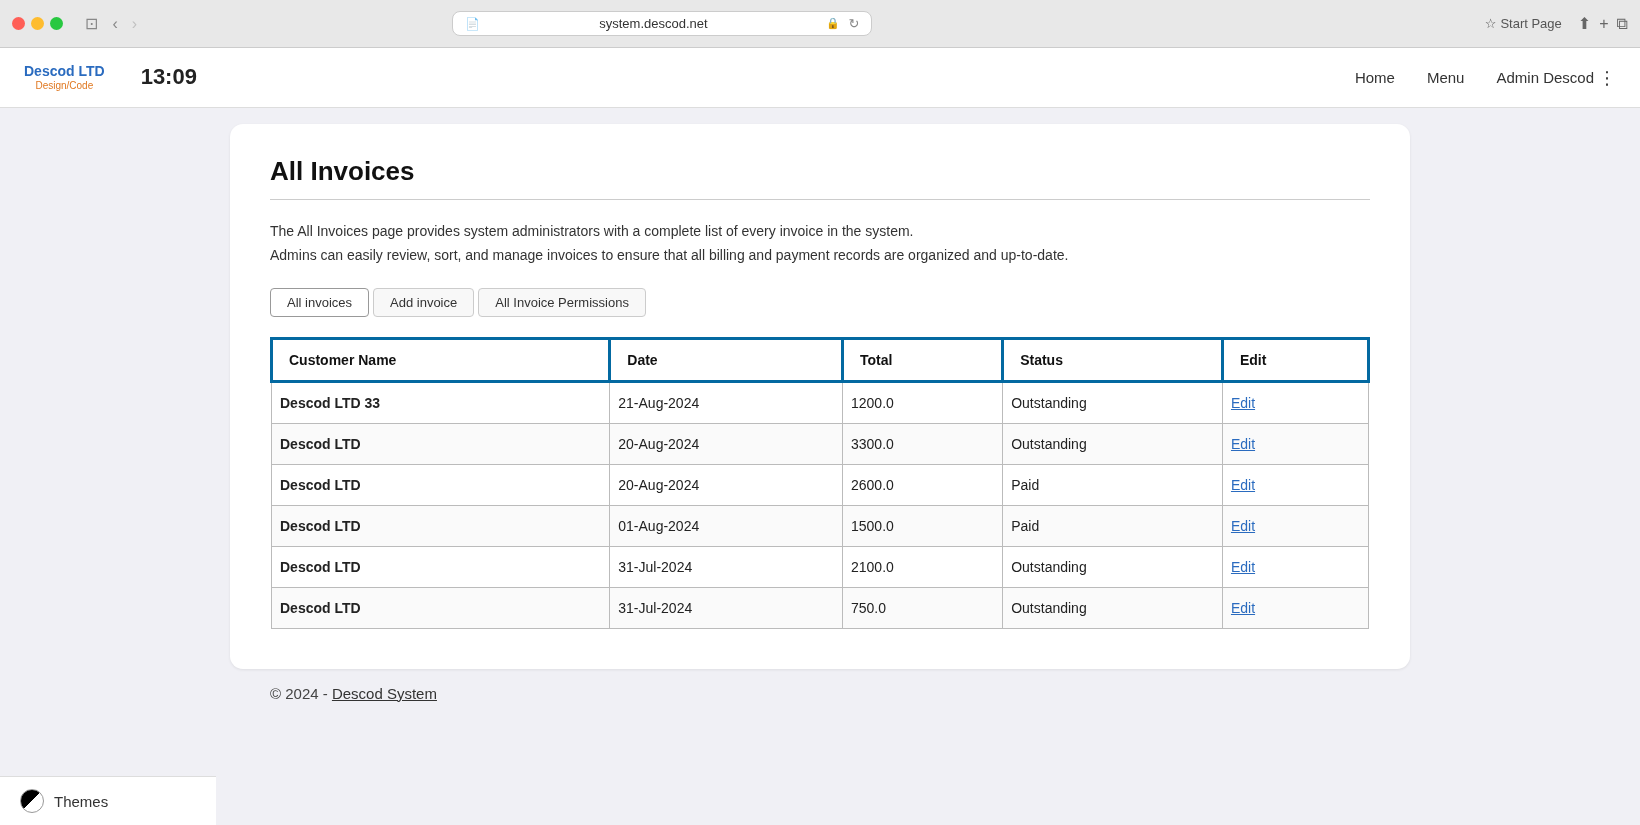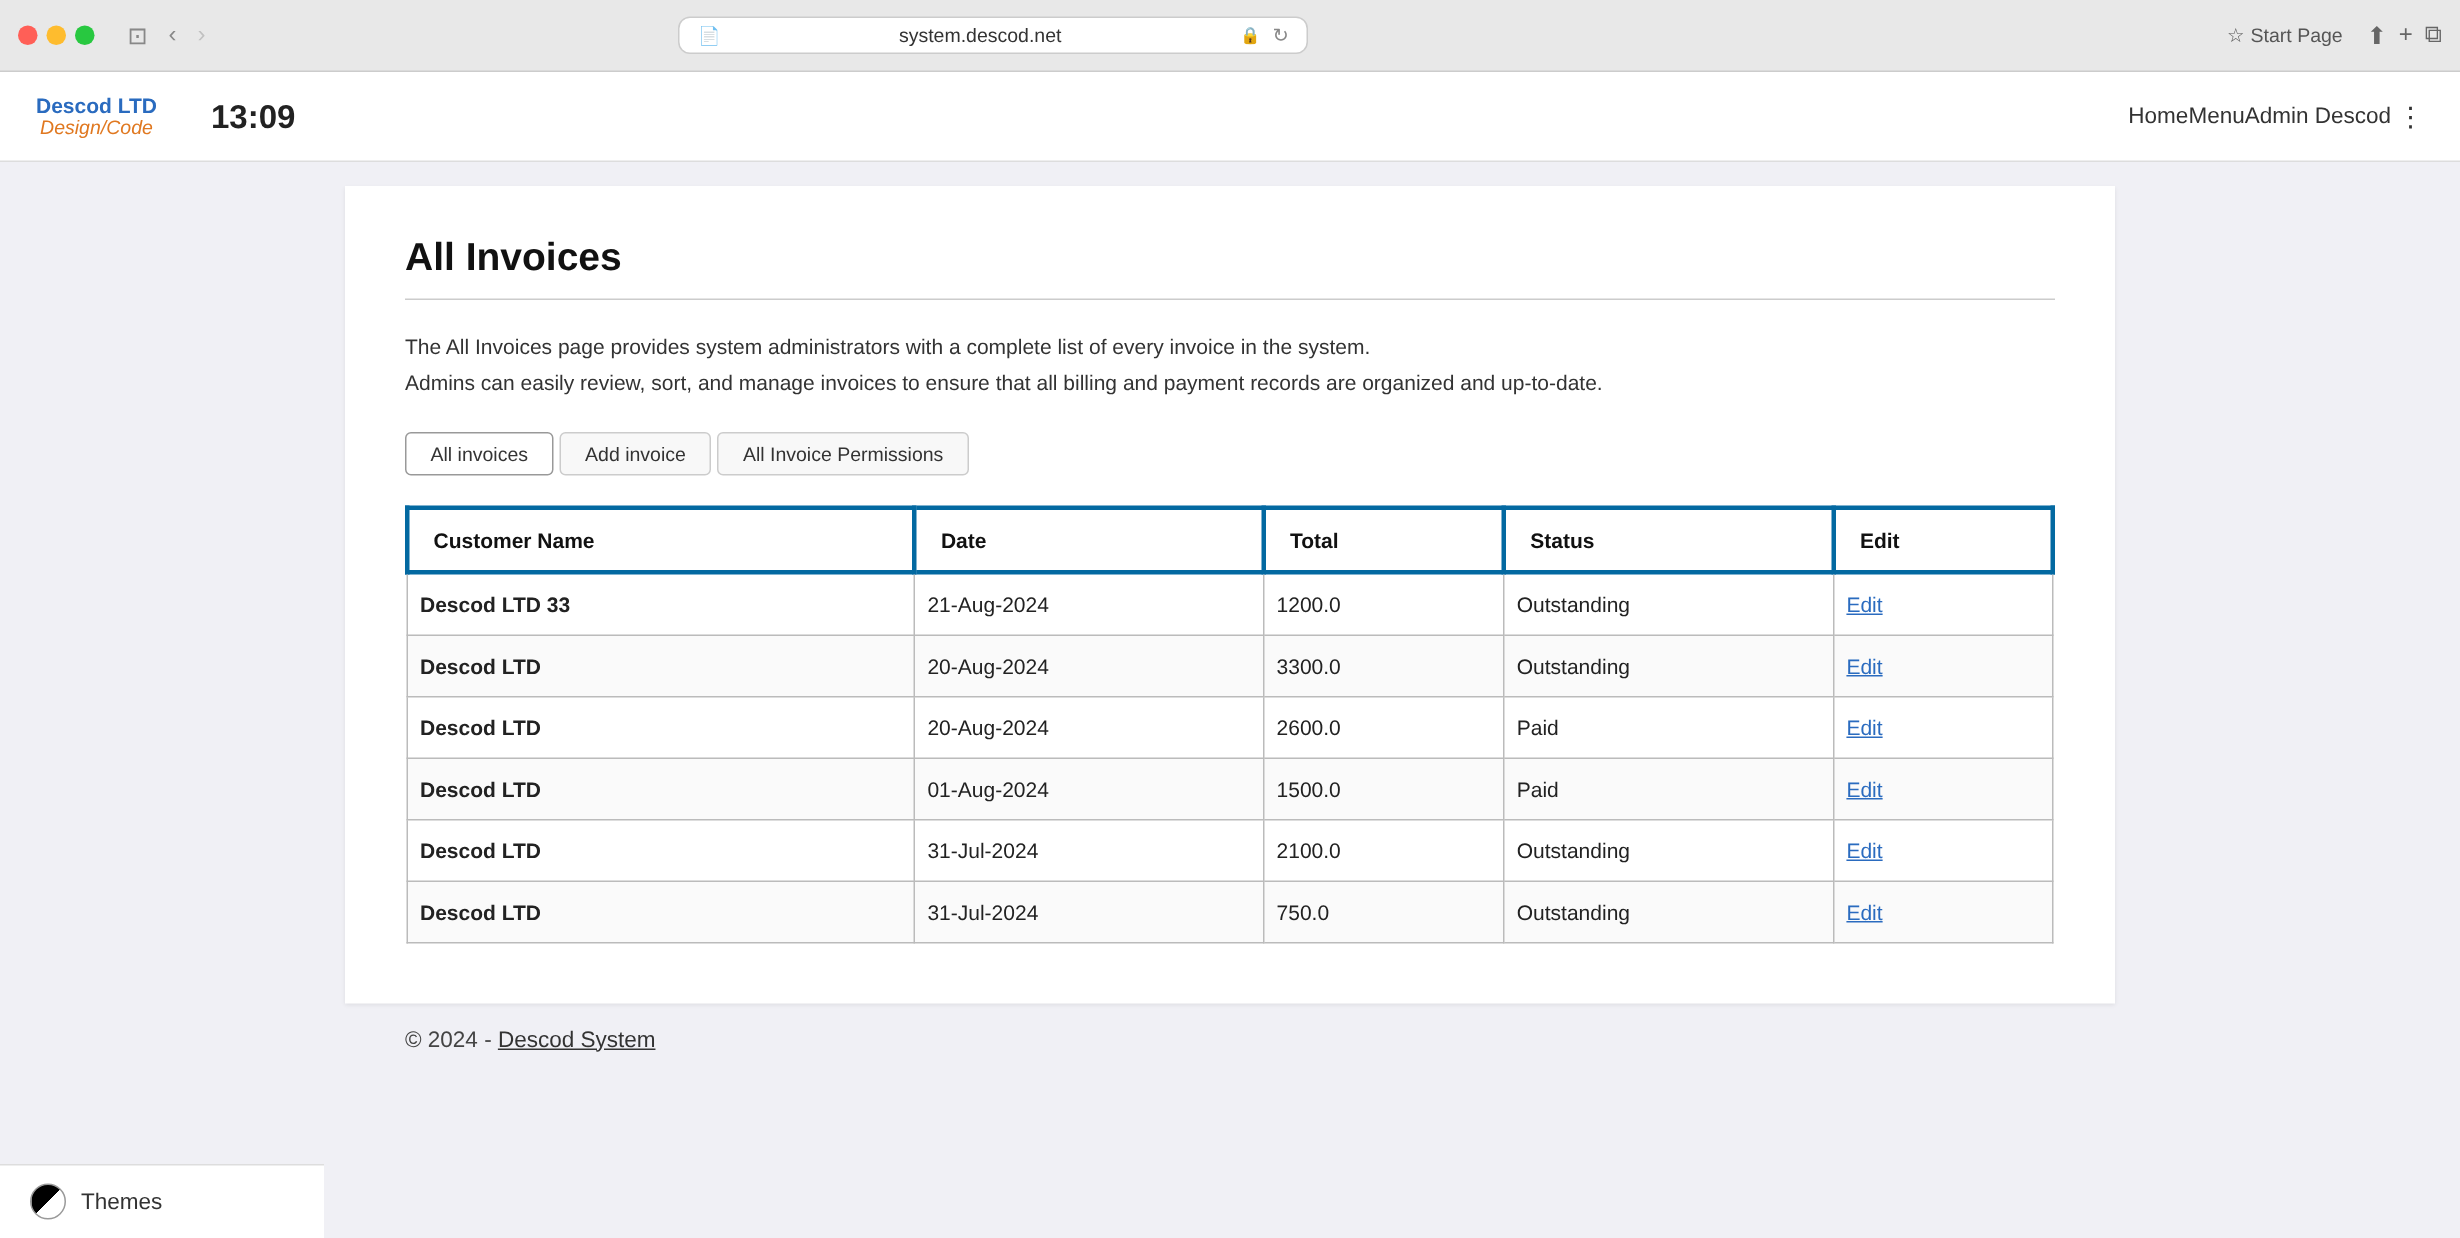--- a/index.html
+++ b/index.html
@@ -121,33 +121,33 @@
       flex-direction: column;
       align-items: center;
       line-height: 1.1;
     }
     .logo-main {
       font-size: 14px;
       font-weight: 700;
       color: #2a6bbf;
     }
     .logo-sub {
-      font-size: 13px;
+      font-size: 10px;
       color: #e07820;
-      font-style: italic;
     }
     .header-time {
       font-size: 22px;
       font-weight: 600;
       color: #222;
       margin-left: 20px;
     }
     .header-nav {
       display: flex;
       align-items: center;
+      gap: 32px;
     }
     .nav-link {
       font-size: 15px;
       color: #333;
       text-decoration: none;
       cursor: pointer;
     }
     .nav-admin {
       display: flex;
       align-items: center;
@@ -156,21 +156,21 @@
       color: #333;
       cursor: pointer;
     }
 
     
     .main-content {
       background: white;
       margin: 16px auto;
       max-width: 1180px;
       padding: 32px 40px 40px;
-      border-radius: 0;
+      border-radius: 13px;
       box-shadow: 0 1px 3px rgba(0,0,0,0.08);
     }
     .page-title {
       font-size: 26px;
       font-weight: 700;
       color: #111;
       margin-bottom: 12px;
     }
     .divider {
       border: none;

